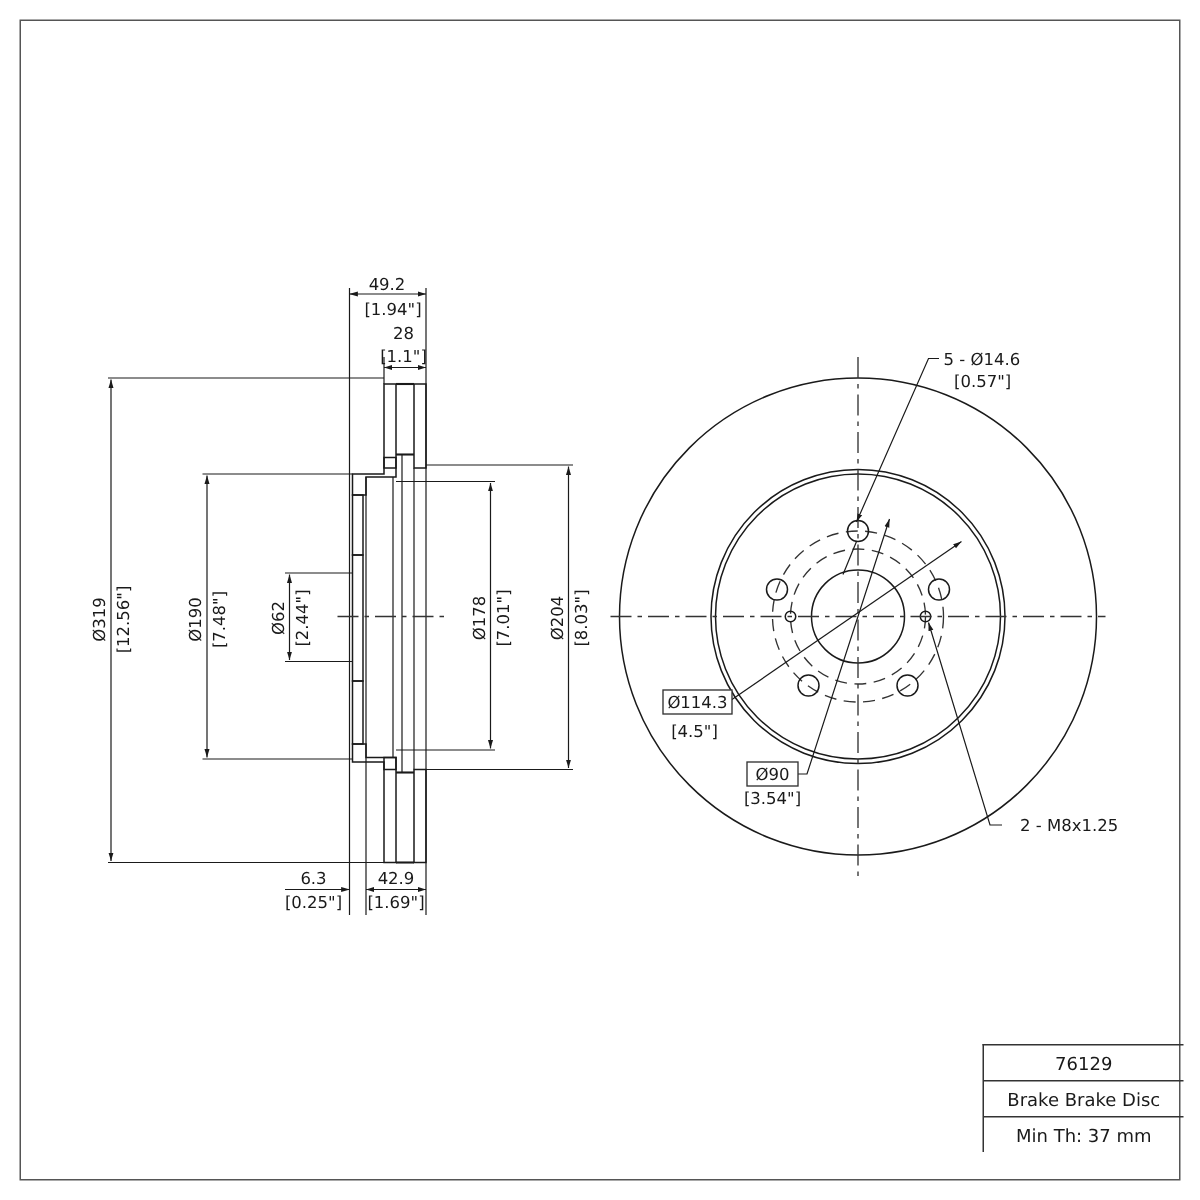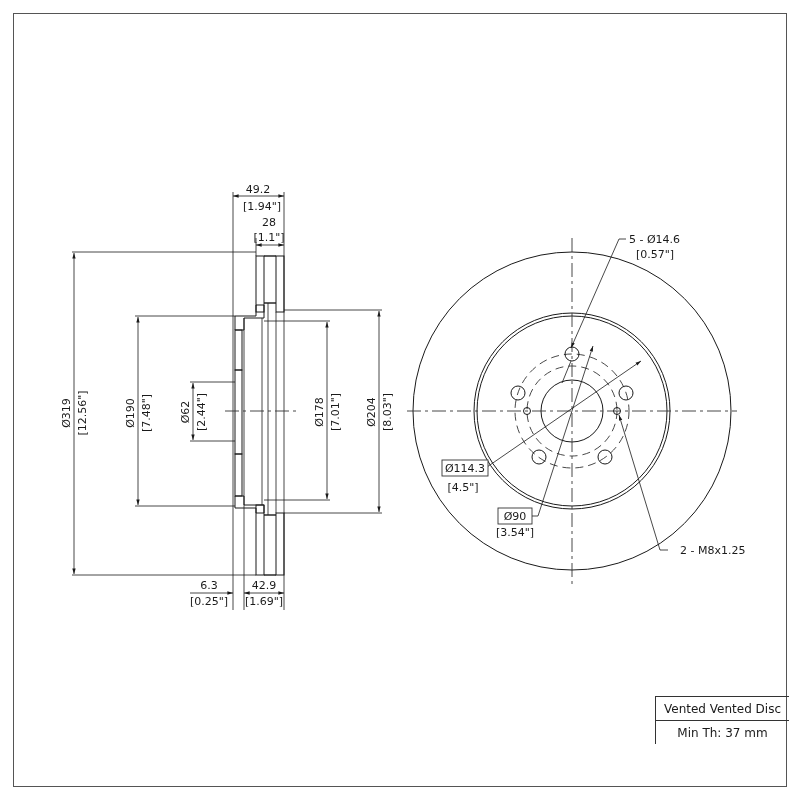--- a/index.html
+++ b/index.html
@@ -146,15 +146,16 @@
     <rect x="498" y="508" width="34" height="16" class="box"></rect>
     <text x="515" y="520" text-anchor="middle" class="note-text">Ø90</text>
     <text x="515" y="536" text-anchor="middle" class="note-text">[3.54"]</text>
 
     <polyline points="668,550 660,550 619,415" class="thin" marker-end="url(#arr)"></polyline>
     <text x="680" y="554" class="note-text">2 - M8x1.25</text>
   </g>
 </svg>
 
 <div id="title-block">
-  <div class="tb-row">Vented Vented Disc</div>
+  <div class="tb-row">76129</div>
+  <div class="tb-row">Brake Brake Disc</div>
   <div class="tb-row">Min Th: 37 mm</div>
 </div>
 
 </body></html>

